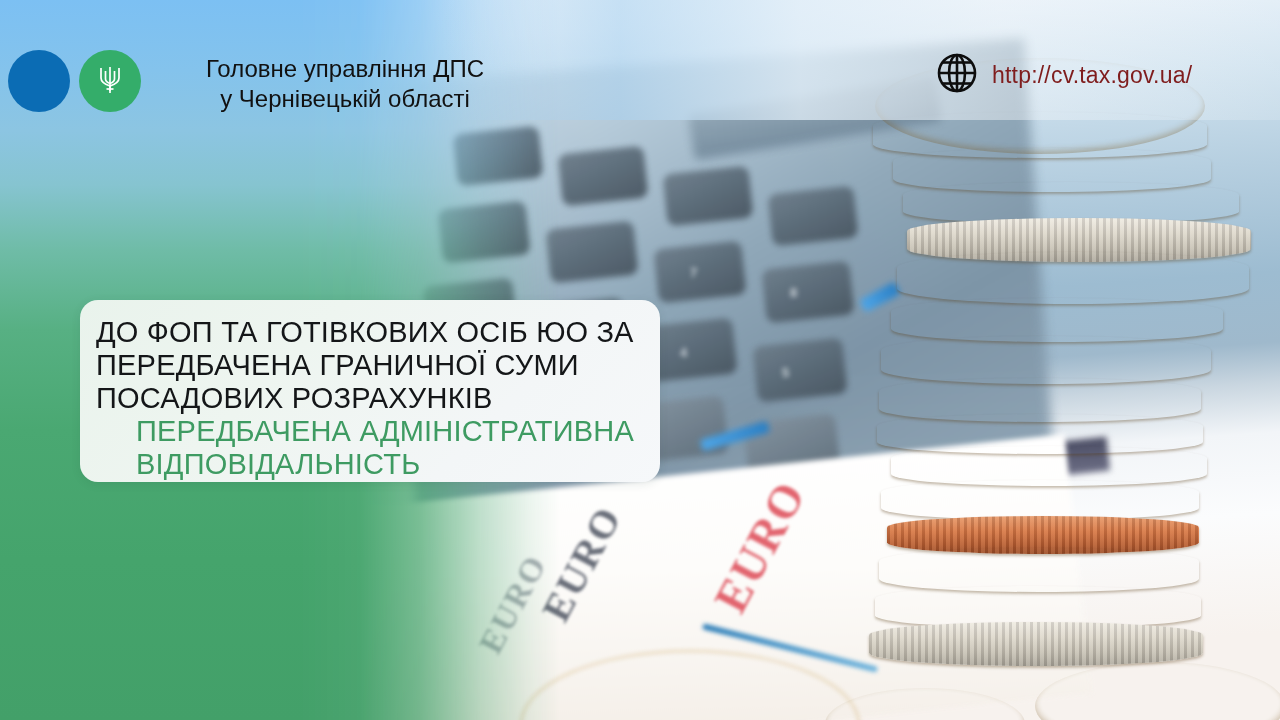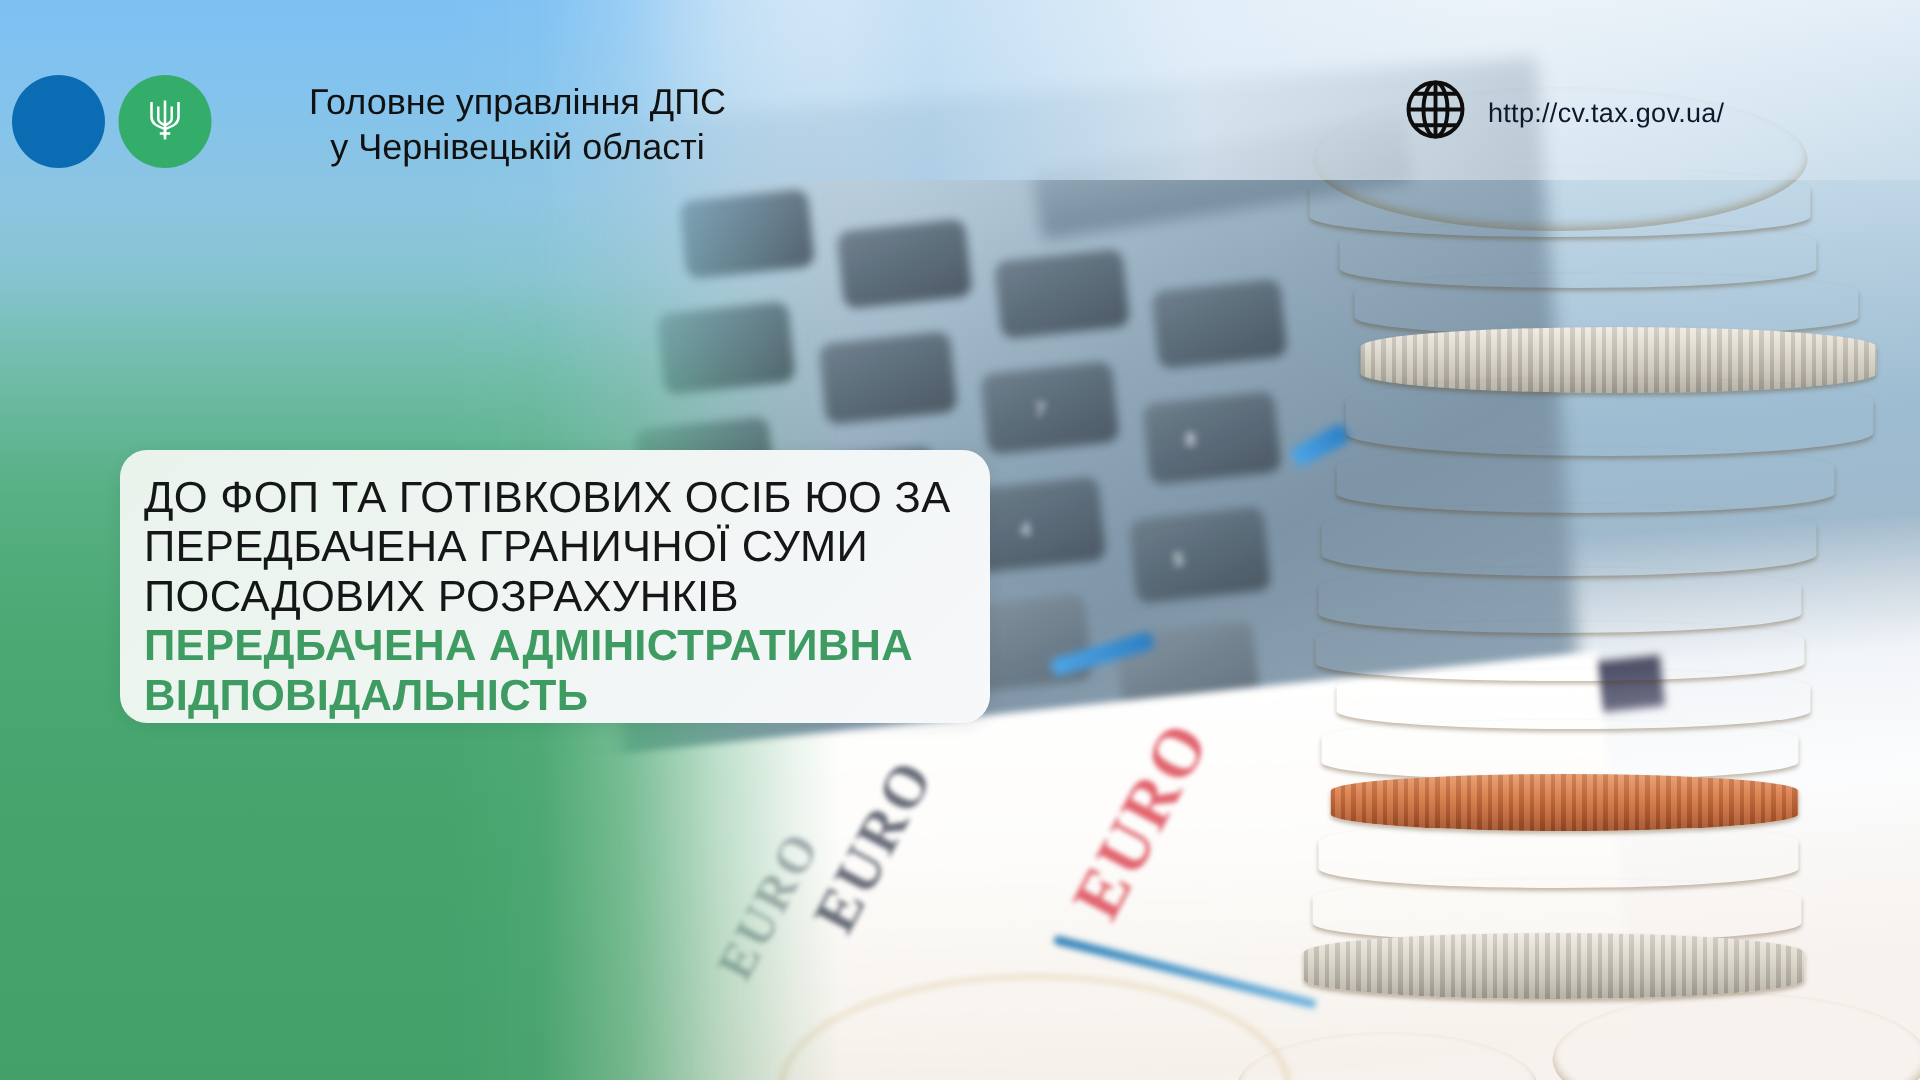--- a/index.html
+++ b/index.html
@@ -153,42 +153,42 @@
   }
   .org-title {
     position:absolute; left:145px; top:26px; width:400px;
     font-size:24px; line-height:30px; color:#111; text-align:center;
     white-space:pre-line;
   }
   .url-wrap {
     position:absolute; left:936px; top:24px;
     display:flex; align-items:center; gap:14px;
   }
-  .url-text { font-size:18px; color:#0f172a; letter-spacing:.2px; }
+  .url-text { font-size:23px; color:#7f1d1d; letter-spacing:.2px; }
 
   
   .headline {
     position:absolute; left:84px; top:162px; width:460px;
     font-size:39px; line-height:48px; font-weight:700;
     color:#14161a; letter-spacing:.5px; white-space:pre-line;
   }
 
   
   .card {
     position:absolute; left:80px; top:300px; width:580px; height:182px;
     background:linear-gradient(135deg, #e9f3ec 0%, #eef5f0 35%, #f3f6f7 70%, #f6f8fa 100%);
     border-radius:18px;
     box-shadow:0 2px 10px rgba(30,60,50,.10);
     padding:16px 0 0 16px;
   }
   .card-line {
     font-size:29px; line-height:33px; color:#141618; letter-spacing:.2px;
     white-space:nowrap;
   }
-  .card-line.accent { font-weight:700; }
+  .card-line.accent { font-weight:400;margin-left:40px; }
 </style>
 </head>
 <body>
 
 <div id="poster">
 
   <div class="photo">
     <div class="calc-body"></div>
     <div class="calc-display"></div>
 

